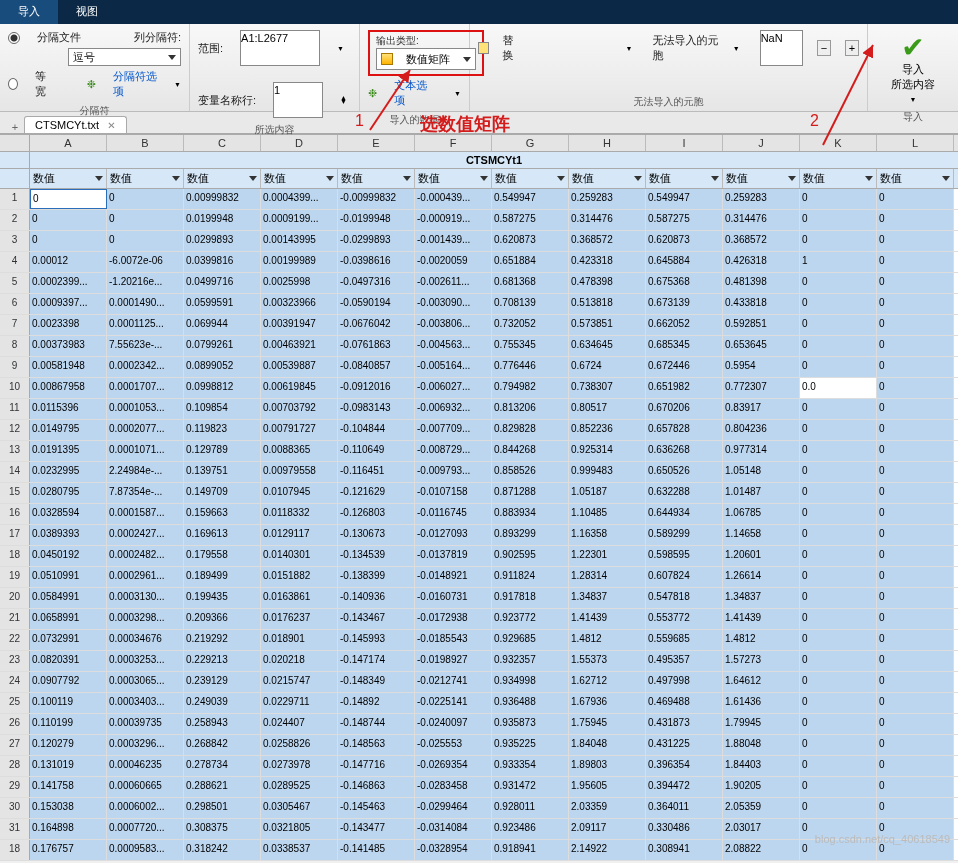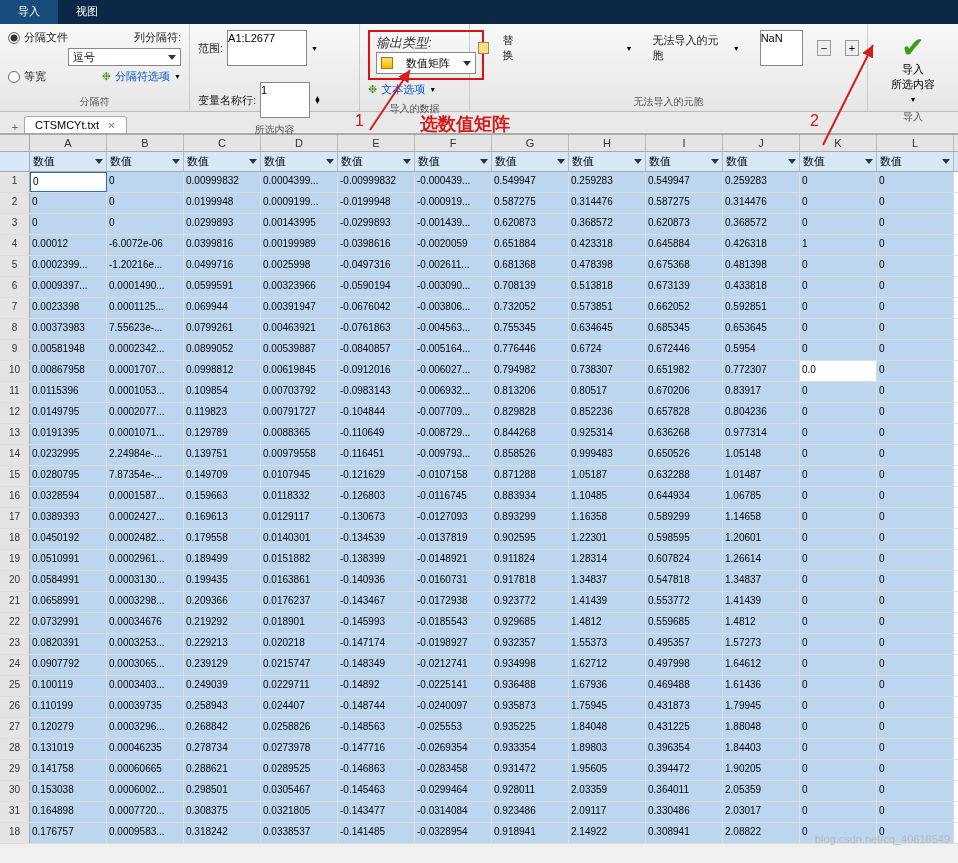--- a/index.html
+++ b/index.html
@@ -5,29 +5,29 @@
 * { box-sizing: border-box; margin: 0; padding: 0; font-family: "Microsoft YaHei", Arial, sans-serif; font-size: 11px; }
 body { background: #f0f0f0; width: 958px; }
 
 .ribbon-tabs { background: #0b2946; height: 24px; display: flex; }
 .ribbon-tab { padding: 4px 18px; color: #fff; cursor: pointer; }
 .ribbon-tab.active { background: #184c7c; }
 
 .toolbar { background: linear-gradient(#f8f8f8,#e6e6e6); border-bottom: 1px solid #bbb; display: flex; height: 88px; position: relative; }
 .tb-section { border-right: 1px solid #ccc; padding: 6px 8px 2px 8px; display: flex; flex-direction: column; justify-content: space-between; }
 .tb-section .sec-label { text-align: center; color: #555; font-size: 10px; margin-top: 2px; }
-.row { display: flex; align-items: center; margin-bottom: 3px; gap: 4px; }
+.row { display: flex; align-items: center; margin-bottom: 3px; gap: 17px; }
 .radio { width: 12px; height: 12px; border-radius: 50%; border: 1px solid #666; display: inline-block; background:#fff; }
 .lbl { color: #222; }
 .dropdown { border: 1px solid #888; background: #fff; height: 18px; padding: 1px 4px; display: flex; align-items: center; justify-content: space-between; gap: 6px; }
 .dropdown .arrow { width: 0; height: 0; border-left: 4px solid transparent; border-right: 4px solid transparent; border-top: 5px solid #333; }
 .input { border: 1px solid #888; background:#fff; height:36px; padding:1px 0; }
 .link { color: #0055cc; cursor: pointer; }
 .output-box { border: 2px solid #d11; padding: 2px 6px 4px 6px; display:inline-block; }
-.output-box .ob-label { color:#333; font-size:13px;font-style:italic; }
+.output-box .ob-label { color:#333; font-size:10px; }
 .ob-dd { border:1px solid #888; background:#fff; height:22px; width:100px; display:flex; align-items:center; justify-content:space-between; padding:2px 4px; }
 .ob-dd .sq { width:12px; height:12px; background:linear-gradient(#ffe27a,#ffb400); border:1px solid #aa7700; }
 .checkbox { width:12px; height:12px; border:1px solid #888; background:#fff; display:inline-block; }
 .big-btn { text-align:center; padding:4px 14px; cursor:pointer; }
 .big-btn .check { color:#3a9b1a; font-size:28px; line-height:1; }
 .mini { border:1px solid #999; width:16px; height:16px; background:#eee; display:flex; align-items:center; justify-content:center; cursor:pointer; }
 
 .anno1 { position:absolute; left:355px; top:112px; color:#d41c1c; font-size:16px; }
 .anno2 { position:absolute; left:420px; top:112px; color:#d41c1c; font-size:18px; font-weight:bold; }
 .anno3 { position:absolute; left:810px; top:112px; color:#d41c1c; font-size:16px; }
@@ -185,20 +185,24 @@
       <div class="col-hdr">D</div>
       <div class="col-hdr">E</div>
       <div class="col-hdr">F</div>
       <div class="col-hdr">G</div>
       <div class="col-hdr">H</div>
       <div class="col-hdr">I</div>
       <div class="col-hdr">J</div>
       <div class="col-hdr">K</div>
       <div class="col-hdr">L</div>
     </div>
+  <div class="title-row">
+    <div class="rownum-hdr"></div>
+    <div class="title-cell">CTSMCYt1</div>
+  </div>
   <div class="typ-row">
     <div class="rownum-hdr"></div>
   <div class="typ">
         <span>数值</span>
         <span class="tri"></span>
       </div>
       <div class="typ">
         <span>数值</span>
         <span class="tri"></span>
       </div>

